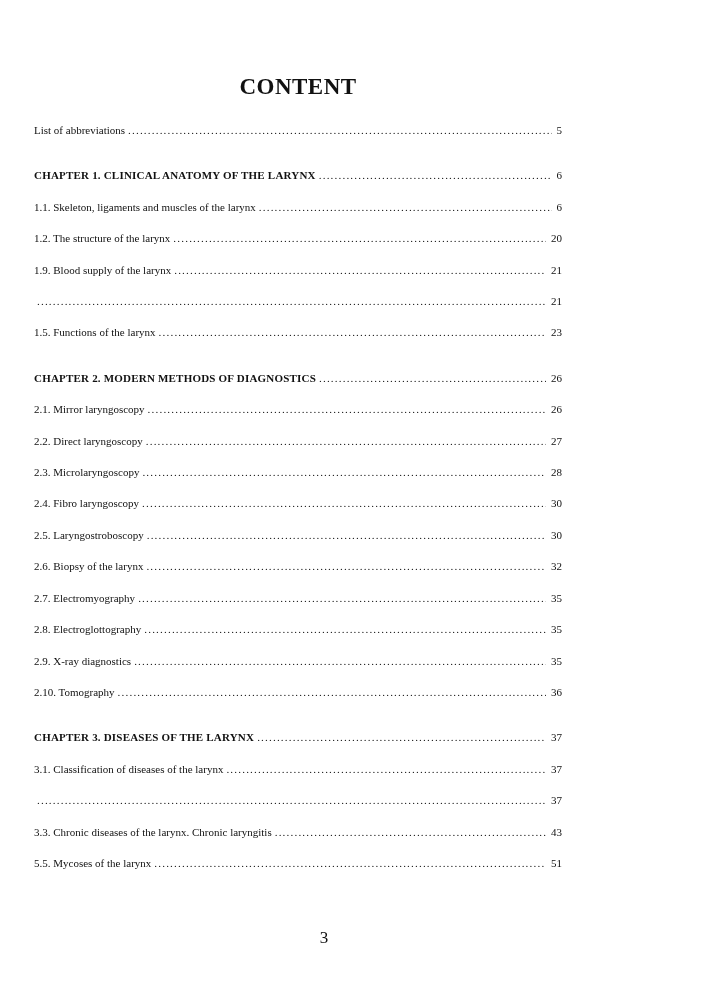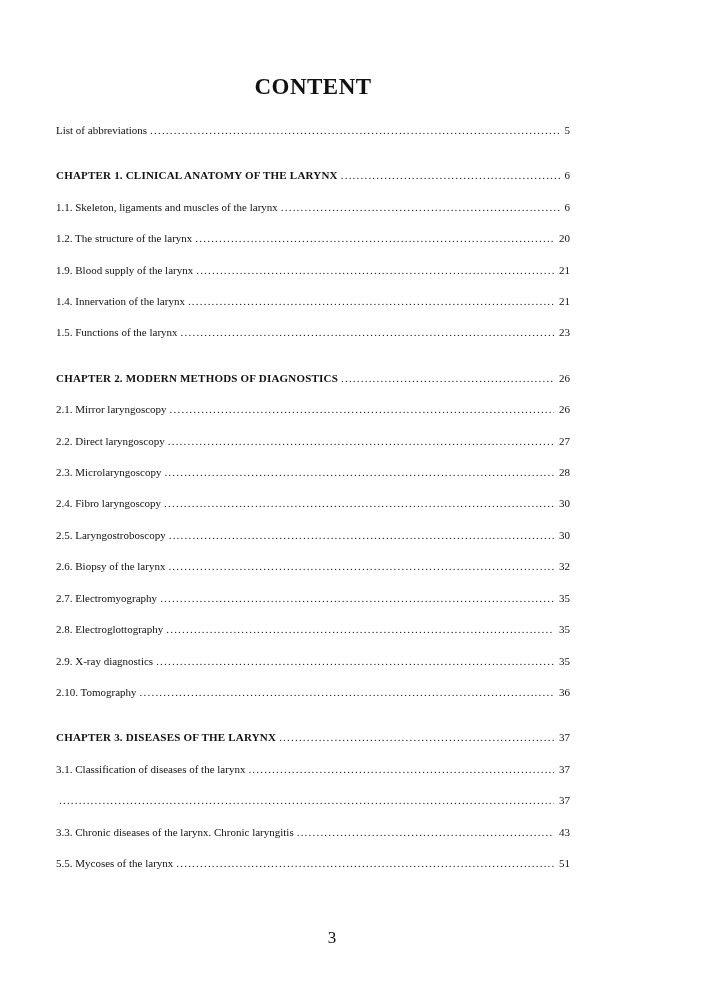--- a/index.html
+++ b/index.html
@@ -6,25 +6,24 @@
     margin: 0;
     padding: 0;
     background: #ffffff;
   }
   .page {
     position: relative;
     width: 648px;
     height: 1000px;
     background: #ffffff;
     box-sizing: border-box;
-    padding: 72px 86px 0 48px;
+    padding: 72px 86px 0 34px;
     font-family: "Liberation Serif", "DejaVu Serif", serif;
     color: #111111;
     overflow: hidden;
-    margin-left: 8px;
   }
   .title {
     text-align: center;
     font-size: 23px;
     font-weight: bold;
     letter-spacing: 0.5px;
     line-height: 30px;
     margin: 0 0 13px 0;
   }
   .toc {
@@ -106,21 +105,20 @@
       <span class="page-num">20</span>
     </div>
 
     <div class="toc-row">
       <span class="label">1.9. Blood supply of the larynx</span>
       <span class="dots"></span>
       <span class="page-num">21</span>
     </div>
 
     <div class="toc-row">
-      <span class="label">1.4. Innervation of the larynx</span>
       <span class="dots"></span>
       <span class="page-num">21</span>
     </div>
 
     <div class="toc-row">
       <span class="label">1.5. Functions of the larynx</span>
       <span class="dots"></span>
       <span class="page-num">23</span>
     </div>
 

